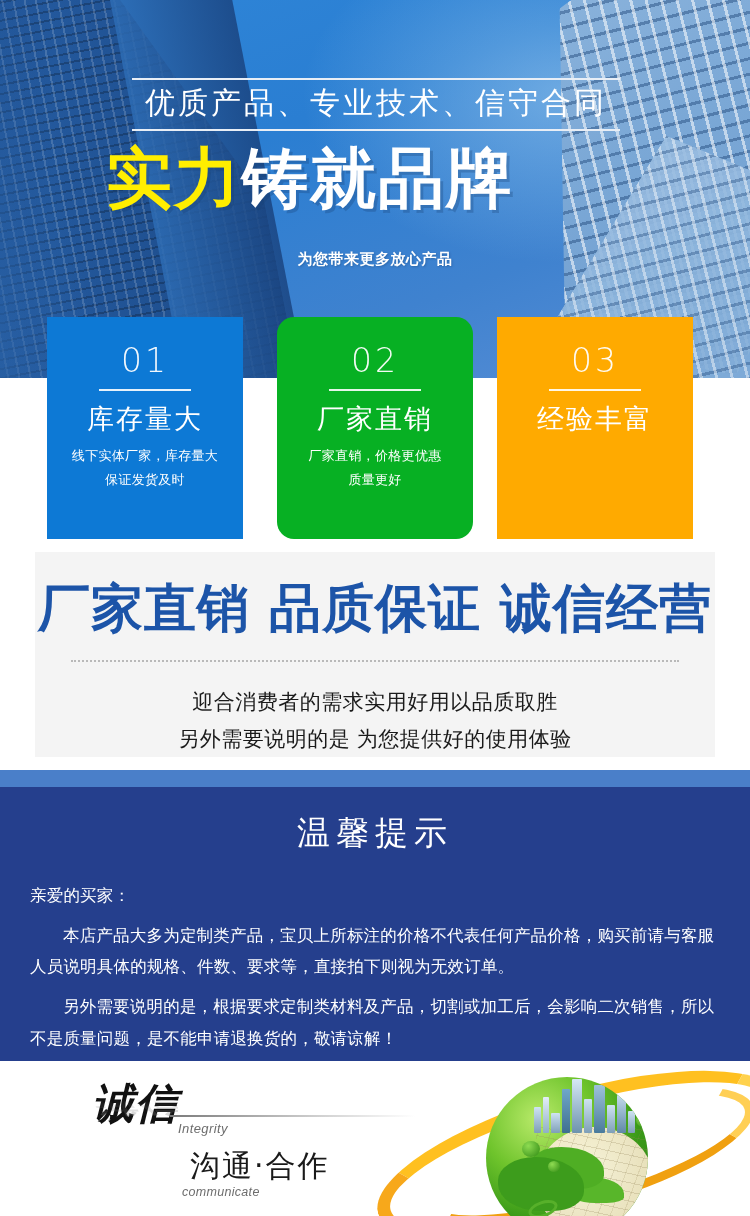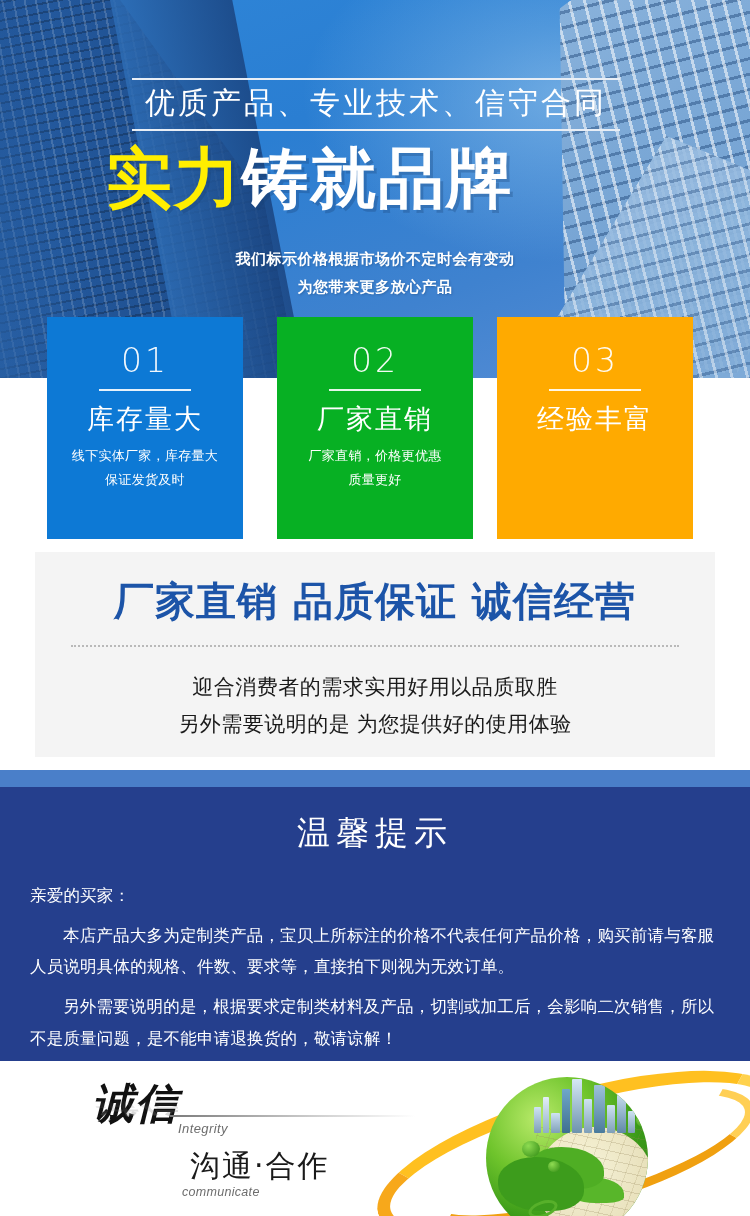--- a/index.html
+++ b/index.html
@@ -95,21 +95,21 @@
 
   
   .cards {
     position:absolute; left:0; top:317px; width:750px; height:222px;
   }
   .card {
     position:absolute; top:0; width:196px; height:222px;
     text-align:center; color:#fff;
   }
   .card.c1 { left:47px;  background:#0d79d5; }
-  .card.c2 { left:277px; background:#07b023; }
+  .card.c2 { left:277px; background:#07b023;border-radius:17px; }
   .card.c3 { left:497px; background:#ffaa00; }
   .card .num {
     margin-top:24px; font-size:33px; font-weight:300; letter-spacing:3px;
     font-family:"DejaVu Sans","Liberation Sans",sans-serif;
     color:rgba(255,255,255,.95);
   }
   .card .rule {
     width:92px; height:2px; background:rgba(255,255,255,.9);
     margin:9px auto 12px;
   }
@@ -126,21 +126,21 @@
   .white-zone {
     position:absolute; left:0; top:378px; width:750px; height:392px;
     background:#ffffff;
   }
   .slogan-panel {
     position:absolute; left:35px; top:552px; width:680px; height:205px;
     background:#f4f4f4;
     padding-top:22px; text-align:center;
   }
   .slogan-main {
-    font-size:40px; font-weight:bold; color:#1c54a8; letter-spacing:1px;
+    font-size:52px; font-weight:bold; color:#1c54a8; letter-spacing:1px;
     font-family:"DejaVu Sans","Liberation Sans",sans-serif;
     white-space:nowrap;
   }
   .slogan-dots {
     width:608px; height:0; margin:16px auto 0;
     border-top:2px dotted #b9b9b9;
   }
   .slogan-sub {
     margin-top:22px; font-size:21px; color:#1a1a1a; line-height:1.75;
     letter-spacing:.5px;
@@ -289,21 +289,20 @@
 
   <div class="tagline-wrap">
     <div class="tagline">优质产品、专业技术、信守合同</div>
   </div>
 
   <div class="headline">
     <span class="hl-y">实力</span><span class="hl-w">铸就品牌</span>
   </div>
 
   <div class="hero-sub">
-    <div>我们标示价格根据市场价不定时会有变动</div>
     <div>为您带来更多放心产品</div>
   </div>
 </div>
 
 <div class="white-zone"></div>
 
 <div class="cards">
 
   <div class="card c1">
     <div class="num">01</div>

